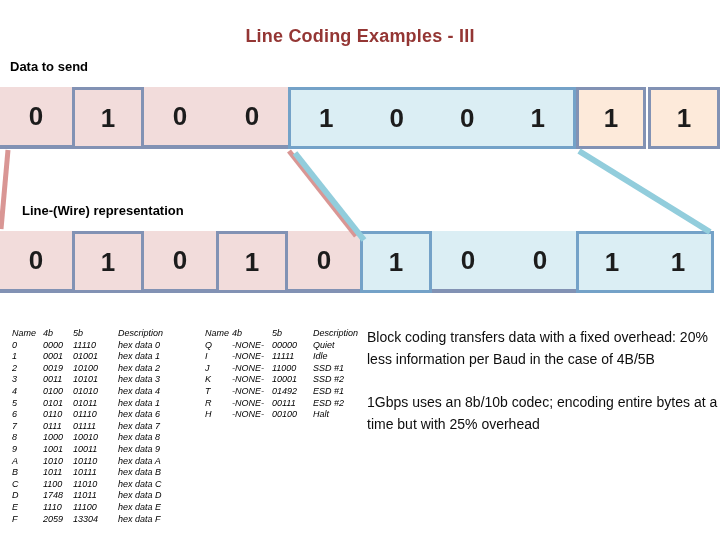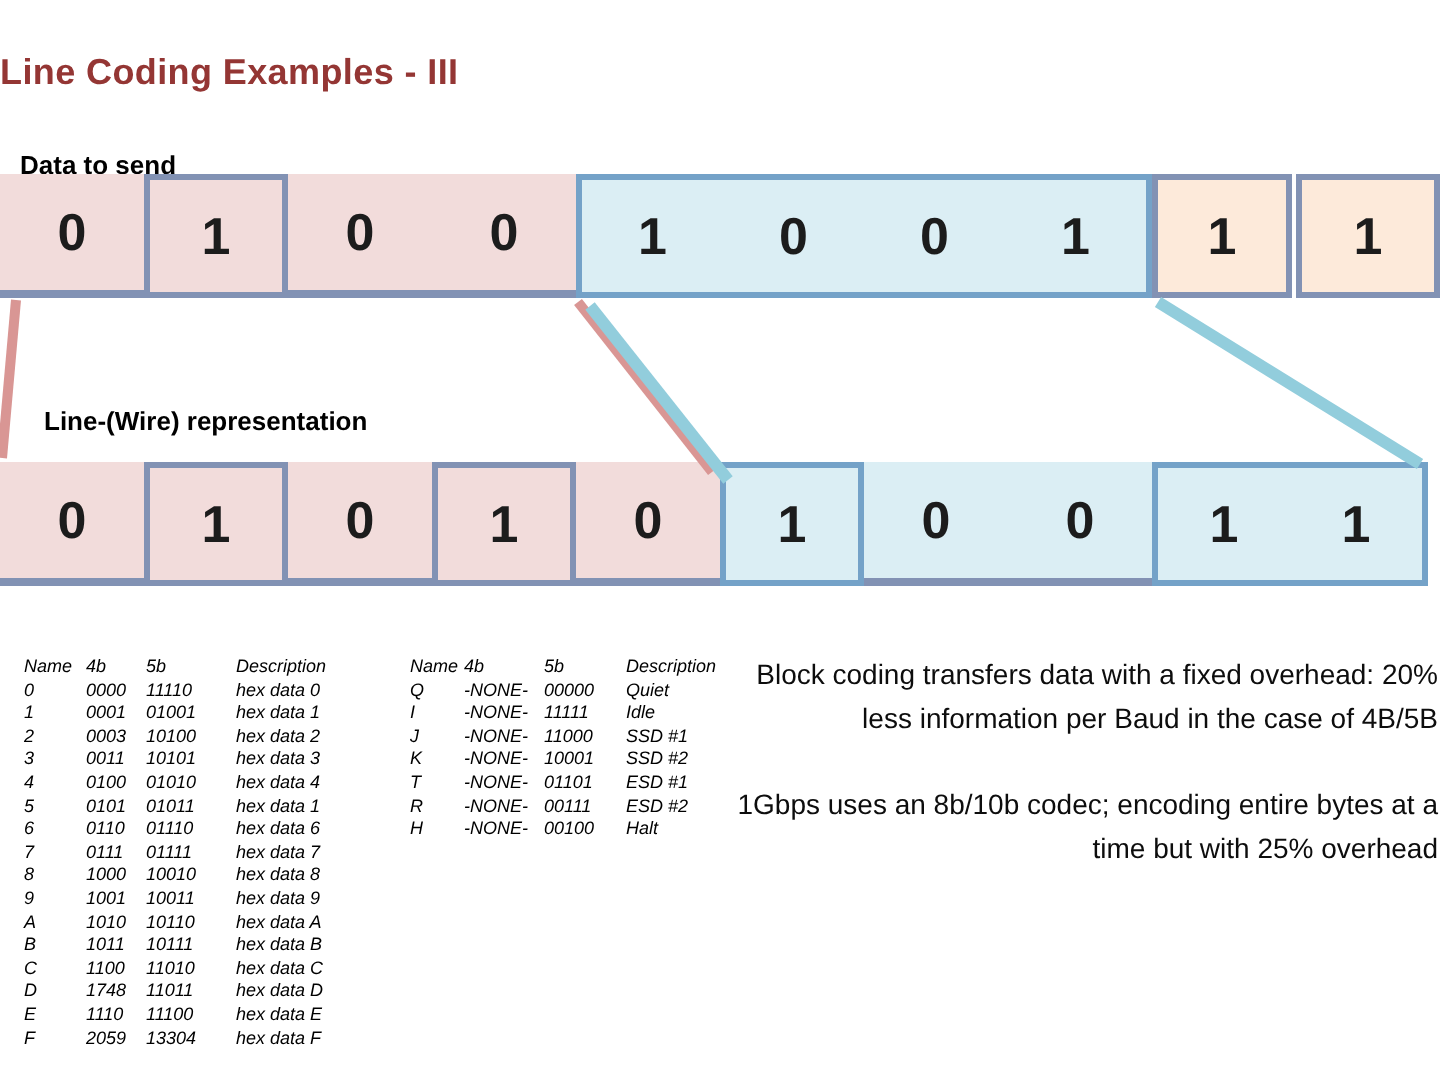--- a/index.html
+++ b/index.html
@@ -2,25 +2,25 @@
 <html><head>
 <meta charset="utf-8">
 <style>
   html,body{margin:0;padding:0;background:#fff;}
   .slide{
     position:relative;width:720px;height:540px;background:#ffffff;overflow:hidden;
     font-family:"Liberation Sans",sans-serif;color:#111;
   }
   
   .slide-title{
-    position:absolute;top:26px;left:0;width:720px;text-align:left;
+    position:absolute;top:26px;left:0;width:720px;text-align:center;
     font-size:18px;font-weight:bold;color:#943634;letter-spacing:0.2px;
   }
   .section-label{position:absolute;font-size:13px;font-weight:bold;color:#000;}
-  .label-data{top:75px;left:10px;}
+  .label-data{top:59px;left:10px;}
   .label-wire{top:203px;left:10px;padding-left:12px;}
   
   .strip{position:absolute;left:0;width:720px;height:62px;display:flex;}
   .strip1{top:87px;}
   .strip2{top:231px;}
   .cell{
     box-sizing:border-box;height:62px;display:flex;align-items:center;justify-content:center;
     flex:none;
   }
   .pink{background:#f2dcdb;}
@@ -46,21 +46,21 @@
   }
   .table-left{left:12px;}
   .table-right{left:205px;}
   .table-left  td:nth-child(1),.table-left  th:nth-child(1){min-width:31px;}
   .table-left  td:nth-child(2),.table-left  th:nth-child(2){min-width:30px;}
   .table-left  td:nth-child(3),.table-left  th:nth-child(3){min-width:45px;}
   .table-right td:nth-child(1),.table-right th:nth-child(1){min-width:27px;}
   .table-right td:nth-child(2),.table-right th:nth-child(2){min-width:40px;}
   .table-right td:nth-child(3),.table-right th:nth-child(3){min-width:41px;}
   
-  .notes{position:absolute;left:367px;top:327px;width:352px;text-align:right;}
+  .notes{position:absolute;left:367px;top:327px;width:352px;}
   .notes p{margin:0 0 22px 0;font-size:14px;line-height:21.5px;color:#0d0d0d;}
 </style>
 </head>
 <body>
 
 <div class="slide">
 
   <div class="slide-title">Line Coding Examples - III</div>
 
   <div class="section-label label-data">Data to send</div>
@@ -152,21 +152,21 @@
         <td>hex data 0</td>
       </tr>
         <tr>
         <td>1</td>
         <td>0001</td>
         <td>01001</td>
         <td>hex data 1</td>
       </tr>
         <tr>
         <td>2</td>
-        <td>0003</td>
+        <td>0019</td>
         <td>10100</td>
         <td>hex data 2</td>
       </tr>
         <tr>
         <td>3</td>
         <td>0011</td>
         <td>10101</td>
         <td>hex data 3</td>
       </tr>
         <tr>
@@ -275,21 +275,21 @@
       </tr>
         <tr>
         <td>K</td>
         <td>-NONE-</td>
         <td>10001</td>
         <td>SSD #2</td>
       </tr>
         <tr>
         <td>T</td>
         <td>-NONE-</td>
-        <td>01101</td>
+        <td>01492</td>
         <td>ESD #1</td>
       </tr>
         <tr>
         <td>R</td>
         <td>-NONE-</td>
         <td>00111</td>
         <td>ESD #2</td>
       </tr>
         <tr>
         <td>H</td>

